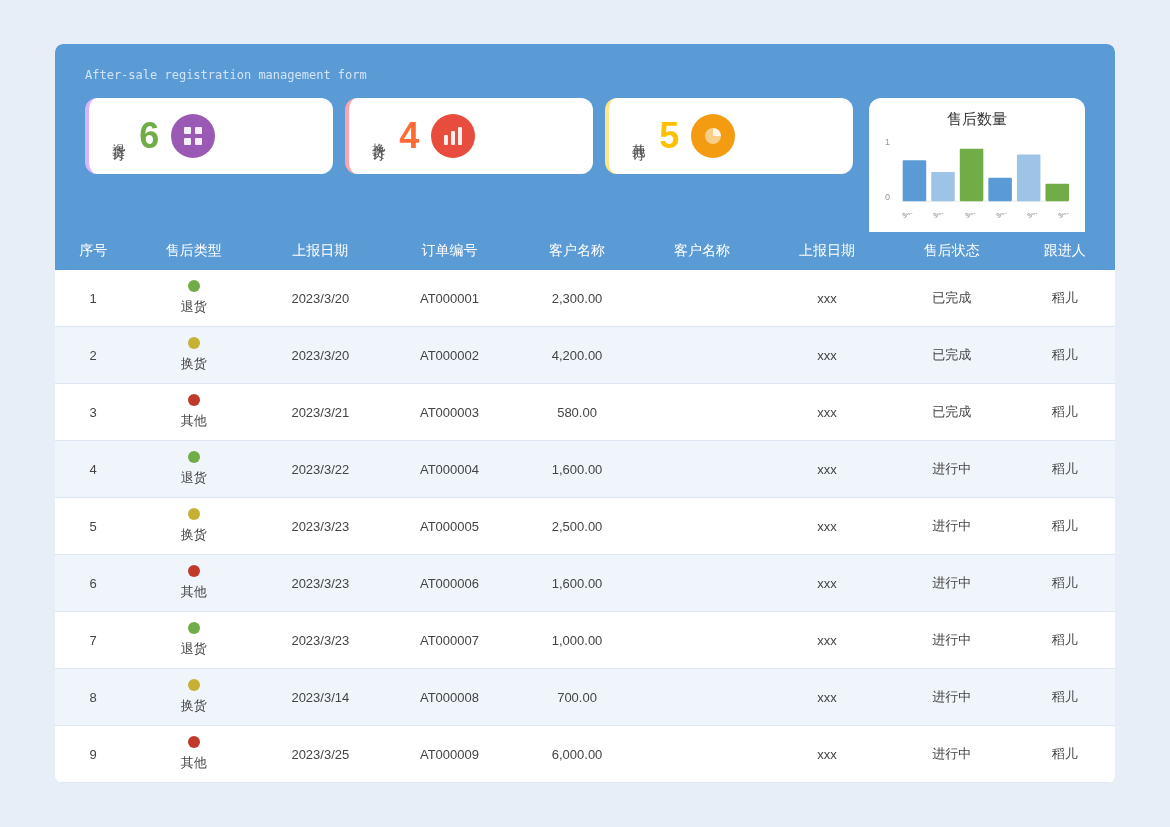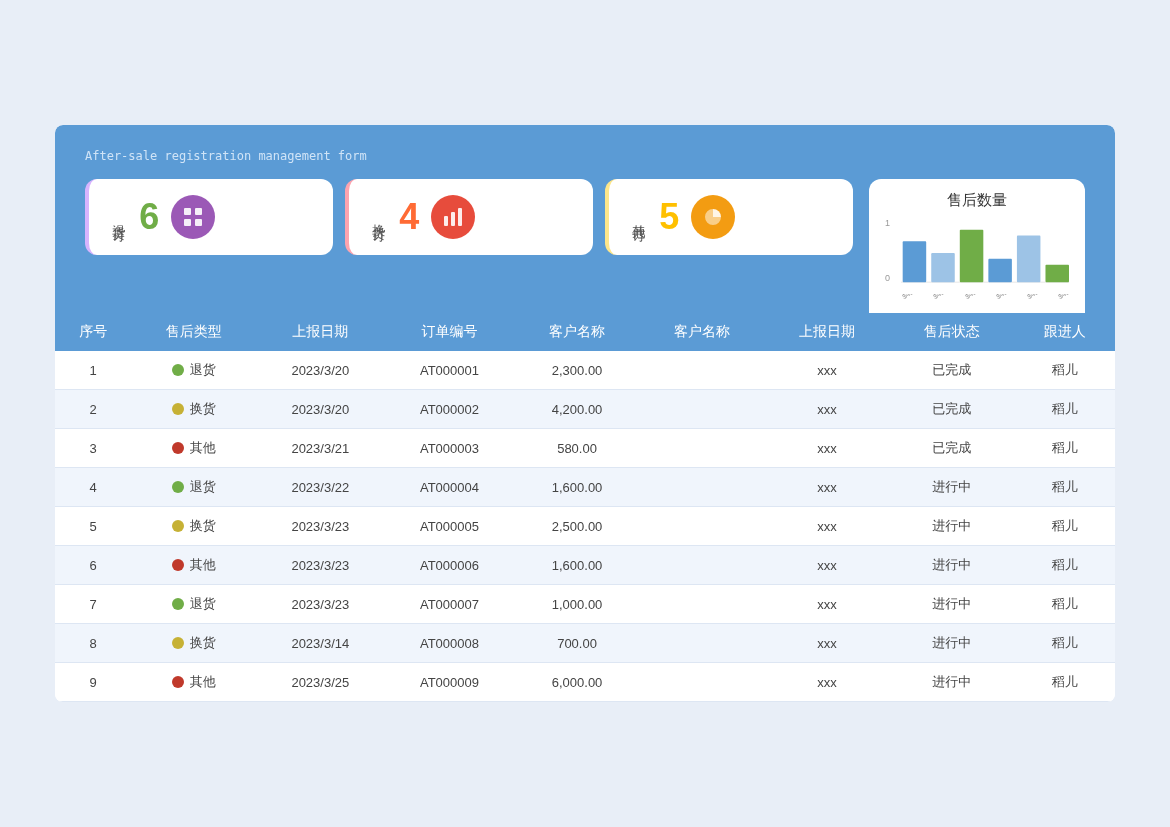--- a/index.html
+++ b/index.html
@@ -144,20 +144,21 @@
       display: inline-block;
     }
     .dot.green { background: #70ad47; }
     .dot.yellow-green { background: #c6b135; }
     .dot.red { background: #c0392b; }
     .type-cell {
       display: flex;
       align-items: center;
       justify-content: center;
       gap: 6px;
+      flex-direction: column;
     }
     
     svg.chart-svg {
       width: 100%;
       height: 70px;
     }
   </style>
 </head>
 <body>
 

